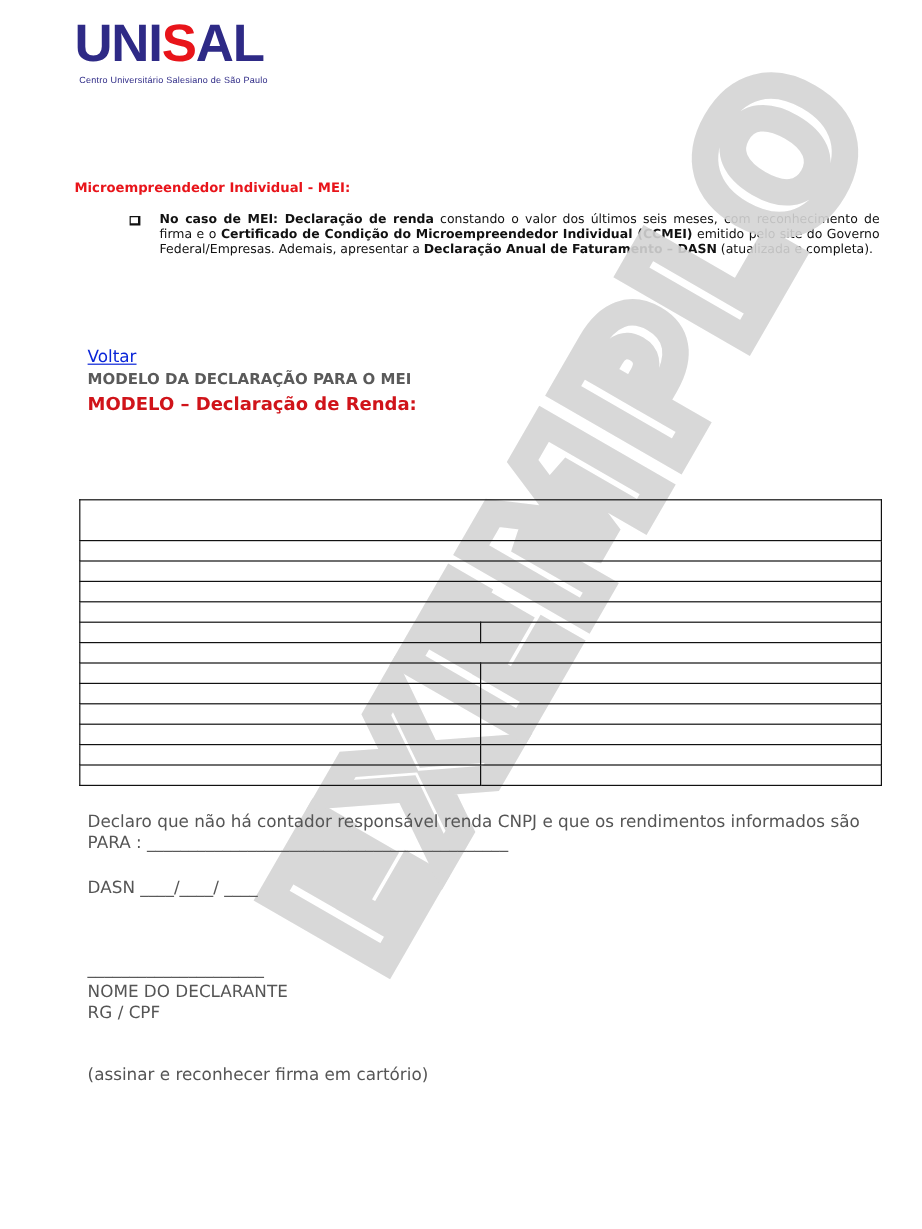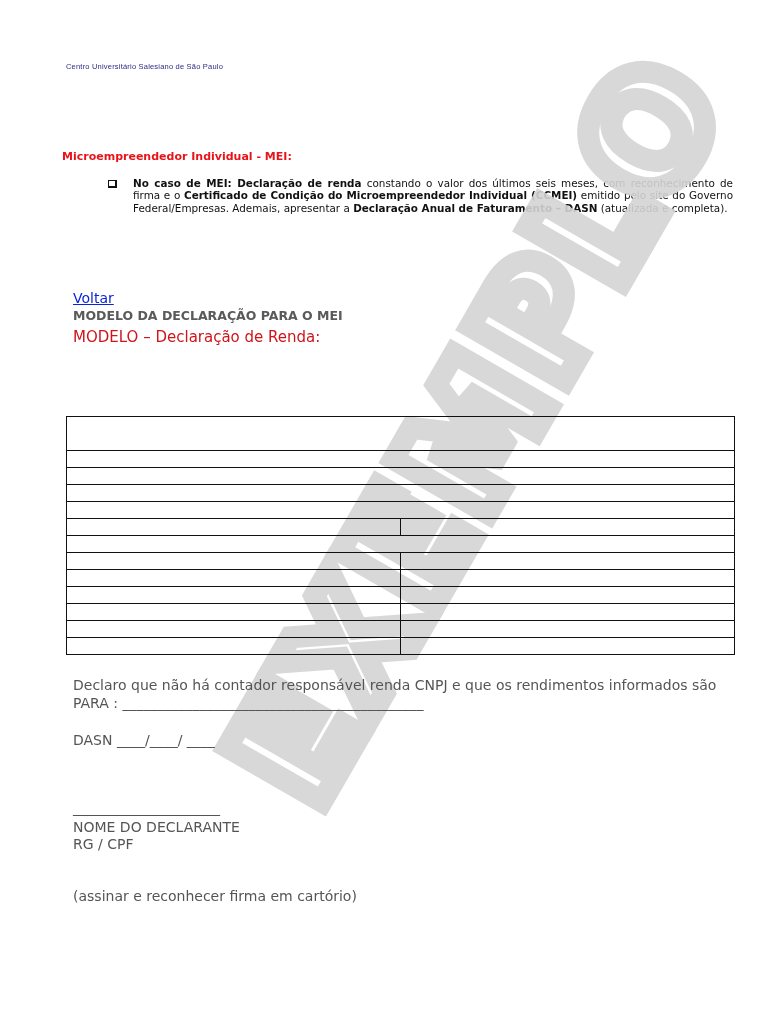--- a/index.html
+++ b/index.html
@@ -38,21 +38,21 @@
   .voltar {
     position: absolute; left: 73px; top: 290px;
     font-size: 14px; color: #0a25d8; 
   }
   .model-head {
     position: absolute; left: 73px; top: 308px;
     font-size: 12.5px; font-weight: bold; color: #5a5a5a; text-align: center;
   }
   .model-title {
     position: absolute; left: 73px; top: 328px;
-    font-size: 15px; font-weight: normal; color: #d0141a;
+    font-size: 15px; font-weight: bold; color: #d0141a;
   }
 
   .watermark {
     position: absolute; left: 130px; top: 470px; width: 560px; height: 150px;
     transform: rotate(-60deg); transform-origin: center;
     font-family: "DejaVu Sans", sans-serif; font-weight: bold;
     font-size: 150px; line-height: 150px; letter-spacing: 4px;
     color: transparent;
     -webkit-text-stroke: 22px #d4d4d4;
     opacity: 0.9; z-index: 1; white-space: nowrap; text-align: center;
@@ -67,20 +67,23 @@
   }
   table.form tr.head td { height: 33px; }
 
   .decl { position: absolute; left: 73px; z-index: 3; font-family: "DejaVu Sans", sans-serif;
     font-size: 14px; color: #555; white-space: nowrap; }
 </style>
 </head>
 <body>
 
 <div class="logo">
+  <div class="logo-word">
+    <span style="color:#2e2a86">UNI</span><span style="color:#e8141a">S</span><span style="color:#2e2a86">AL</span>
+  </div>
   <div class="logo-sub">Centro Universitário Salesiano de São Paulo</div>
 </div>
 
 <div class="sec-title">Microempreendedor Individual - MEI:</div>
 <div class="bullet-row">
   <span class="bullet-icon"></span>
   <div class="bullet-text">
     <b>No caso de MEI: Declaração de renda</b><span> constando o valor dos últimos seis meses, com reconhecimento de firma e o </span><b>Certificado de Condição do Microempreendedor Individual (CCMEI)</b><span> emitido pelo site do Governo Federal/Empresas. Ademais, apresentar a </span><b>Declaração Anual de Faturamento – DASN</b><span> (atualizada e completa).</span>
   </div>
 </div>

